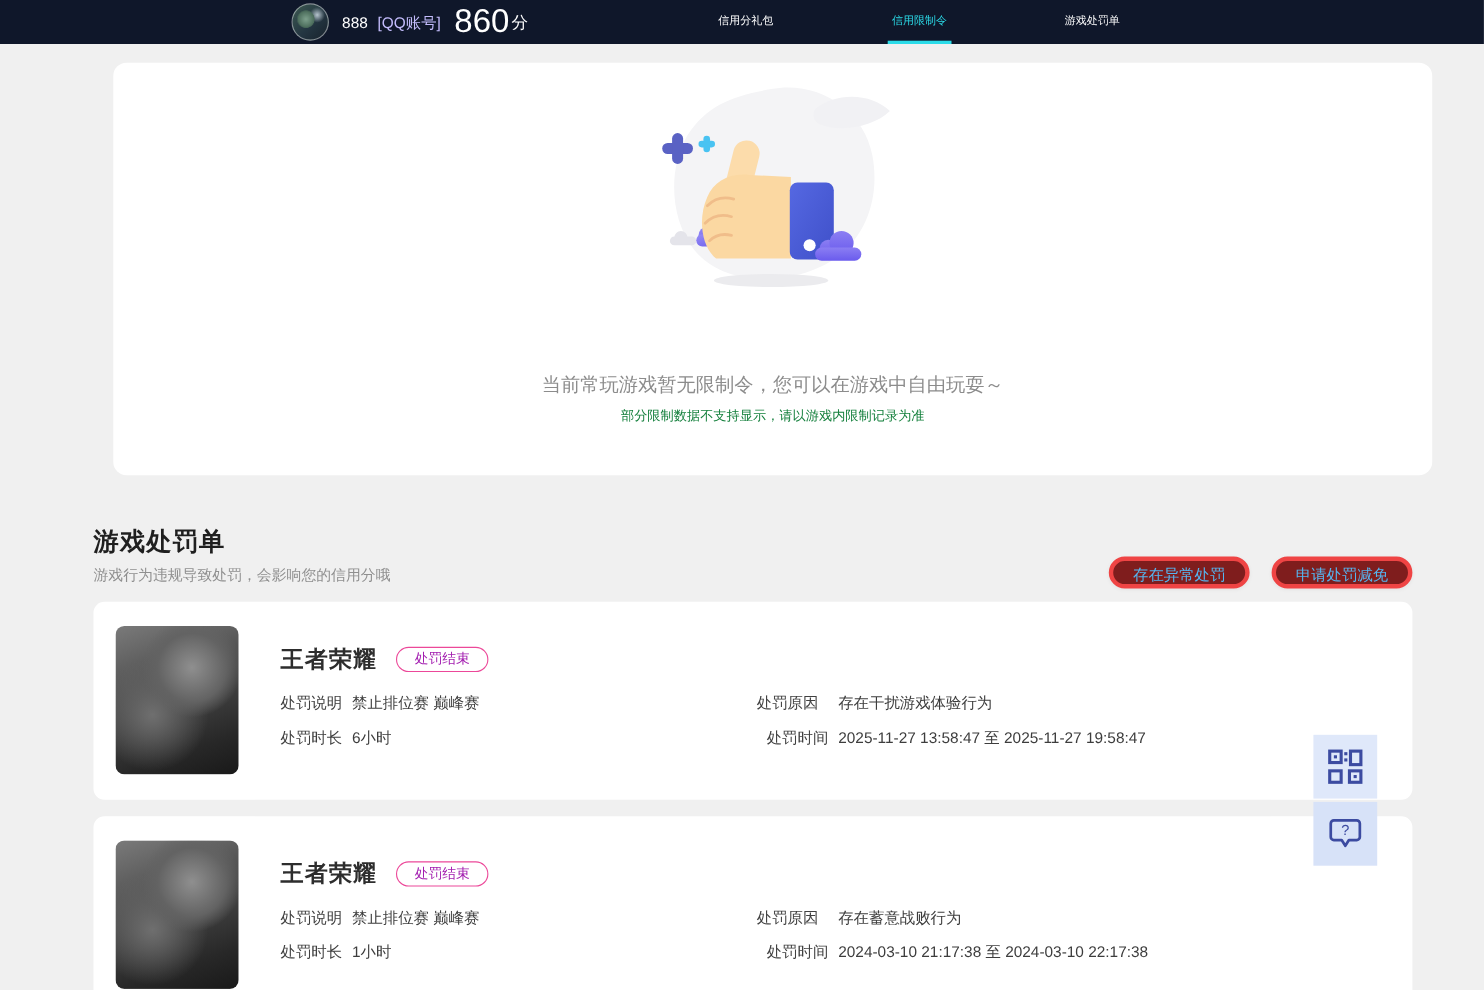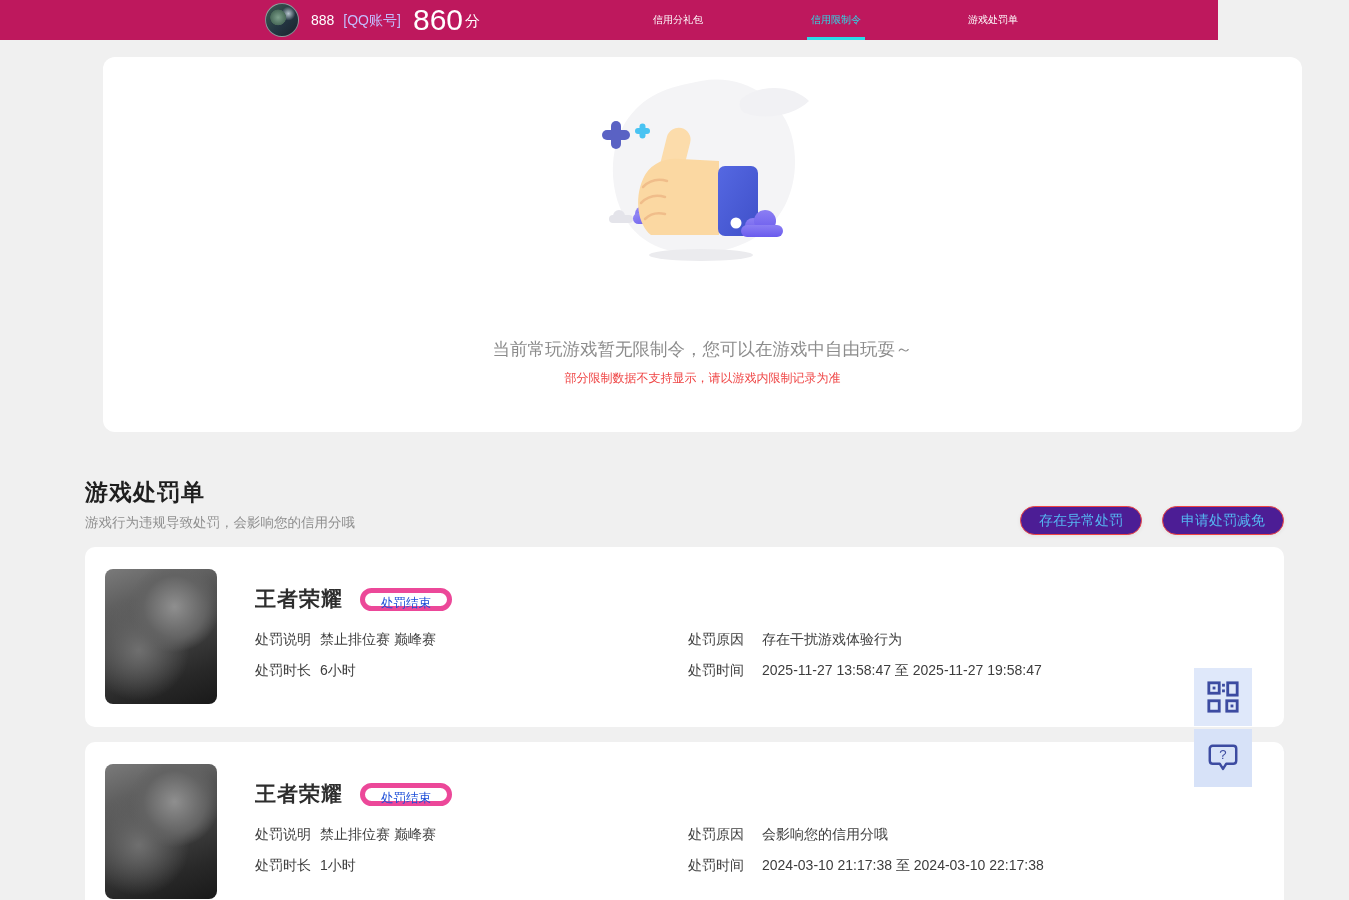--- a/index.html
+++ b/index.html
@@ -6,22 +6,22 @@
   html,body { width:1349px; height:900px; overflow:hidden; }
   body {
     font-family:"Liberation Sans","DejaVu Sans",sans-serif;
     background:#f0f0f0;
     position:relative;
   }
   #page { position:relative; width:1349px; height:900px; }
 
   
   .header {
-    position:absolute; left:0; top:0; width:1218px; height:40px;
-    background:#be185d; color:#fff;
+    position:absolute; left:0; top:0; width:1349px; height:40px;
+    background:#0f172a; color:#fff;
   }
   .avatar {
     position:absolute; left:265px; top:3px; width:34px; height:34px;
     border-radius:50%; border:1px solid rgba(255,255,255,.45);
     background:
       radial-gradient(circle at 38% 42%, #7da08c 0%, #4a6b5a 28%, transparent 30%),
       radial-gradient(circle at 70% 30%, #b8c6cf 0%, transparent 22%),
       linear-gradient(135deg,#3c5a50 0%, #243642 55%, #18222c 100%);
   }
   .account { position:absolute; left:311px; top:0; height:40px; line-height:40px; font-size:14px; }
@@ -49,38 +49,38 @@
     position:absolute; left:103px; top:57px; width:1199px; height:375px;
     background:#fff; border-radius:12px;
   }
   .illus { position:absolute; left:50%; top:8px; transform:translateX(-50%); }
   .empty-msg {
     position:absolute; left:0; width:100%; top:280px; text-align:center;
     font-size:17.5px; color:#8c8c8c;
   }
   .empty-note {
     position:absolute; left:0; width:100%; top:313px; text-align:center;
-    font-size:12px; color:#ef4444;
+    font-size:12px; color:#15803d;
   }
 
   
   .section-title {
     position:absolute; left:85px; top:477px;
     font-size:23px; font-weight:700; color:#1f1f1f; letter-spacing:1px;
   }
   .section-subtitle {
     position:absolute; left:85px; top:514px;
     font-size:13.5px; color:#8f8f8f;
   }
   .section-actions {
     position:absolute; right:65px; top:506px; display:flex; gap:20px;
   }
   .pill-btn {
-    height:29px; padding:0 18px; border-radius:15px; background:#4c1d95;
-    border:1px solid #ef4444; box-shadow:0 1px 4px rgba(0,0,0,.06);
+    height:29px; padding:0 18px; border-radius:15px; background:#7f1d1d;
+    border:4px solid #ef4444; box-shadow:0 1px 4px rgba(0,0,0,.06);
     font-size:14px; color:#55b6f1; line-height:27px; cursor:pointer; white-space:nowrap;font-family:Liberation Serif, serif;
   }
 
   
   .p-card {
     position:absolute; left:85px; width:1199px; height:180px;
     background:#fff; border-radius:10px;
   }
   .p-card.c0 { top:547px; }
   .p-card.c1 { top:742px; }
@@ -88,31 +88,31 @@
     position:absolute; left:20px; top:22px; width:112px; height:135px; border-radius:8px;
     background:
       radial-gradient(circle at 62% 28%, #8f8f8f 0%, #636363 26%, transparent 38%),
       radial-gradient(circle at 30% 60%, #6f6f6f 0%, transparent 45%),
       linear-gradient(160deg,#7a7a7a 0%, #4a4a4a 42%, #282828 78%, #191919 100%);
   }
   .title-row { position:absolute; left:170px; top:38px; display:flex; align-items:center;text-align:center; }
   .game-name { font-size:21px; font-weight:700; color:#2d2d2d; letter-spacing:1px; }
   .status-badge {
     margin-left:17px; padding:0 16px; height:23px; line-height:21px;
-    border:5px solid #ec4899; border-radius:12px;
-    font-size:12.5px; color:#1d4ed8; white-space:nowrap;
+    border:1px solid #ec4899; border-radius:12px;
+    font-size:12.5px; color:#a21caf; white-space:nowrap;
   }
   .field { position:absolute; display:flex; font-size:14px; white-space:nowrap; }
   .field .f-label { color:#404040; width:65px; flex:none; }
   .field.right .f-label { width:74px; }
   .field .f-value { color:#3d3d3d; }
   .field.f-desc { left:170px; top:84px; }
   .field.f-dur  { left:170px; top:115px; }
   .field.f-rsn  { left:603px; top:84px; }
-  .field.f-time { left:603px; top:115px; }
+  .field.f-time { left:603px; top:115px;text-align:center; }
 
   
   .side-btn {
     position:absolute; left:1194px; width:58px; height:58px;
     display:flex; align-items:center; justify-content:center; cursor:pointer;
   }
   .side-btn.qr { top:668px; background:#dfe8fa; }
   .side-btn.help { top:729px; background:#d7e2f8; }
 </style>
 </head>
@@ -230,21 +230,21 @@
     <div class="field f-desc">
       <span class="f-label">处罚说明</span>
       <span class="f-value">禁止排位赛 巅峰赛</span>
     </div>
     <div class="field f-dur">
       <span class="f-label">处罚时长</span>
       <span class="f-value">1小时</span>
     </div>
     <div class="field f-rsn right">
       <span class="f-label">处罚原因</span>
-      <span class="f-value">会影响您的信用分哦</span>
+      <span class="f-value">存在蓄意战败行为</span>
     </div>
     <div class="field f-time right">
       <span class="f-label">处罚时间</span>
       <span class="f-value">2024-03-10 21:17:38 至 2024-03-10 22:17:38</span>
     </div>
   </div>
 
   <div class="side-btn qr">
     <svg width="34" height="34" viewBox="0 0 36 36">
       <g fill="none" stroke="#3c4ba1" stroke-width="3">

